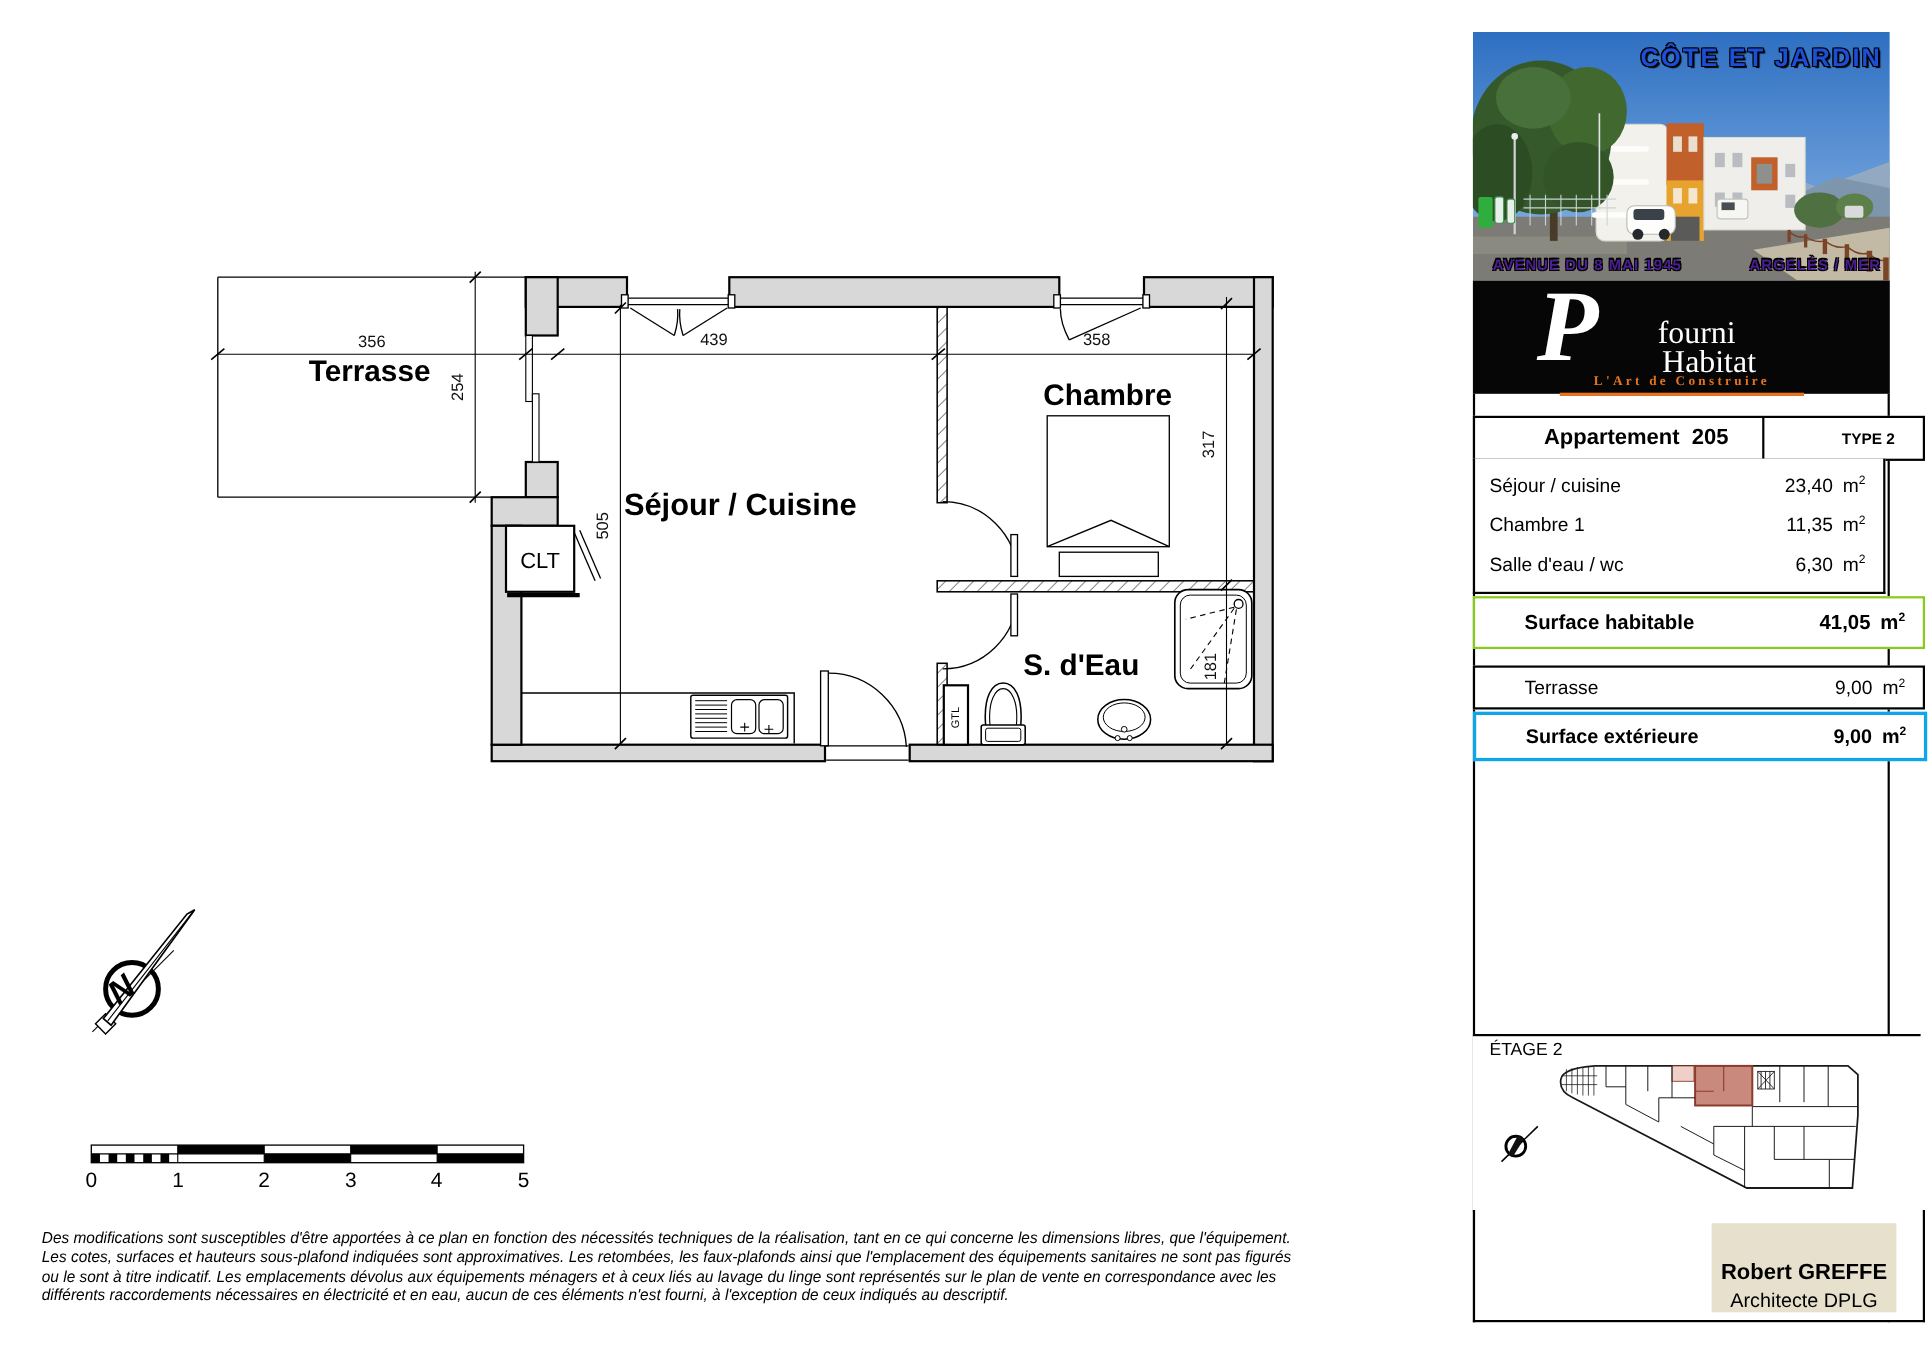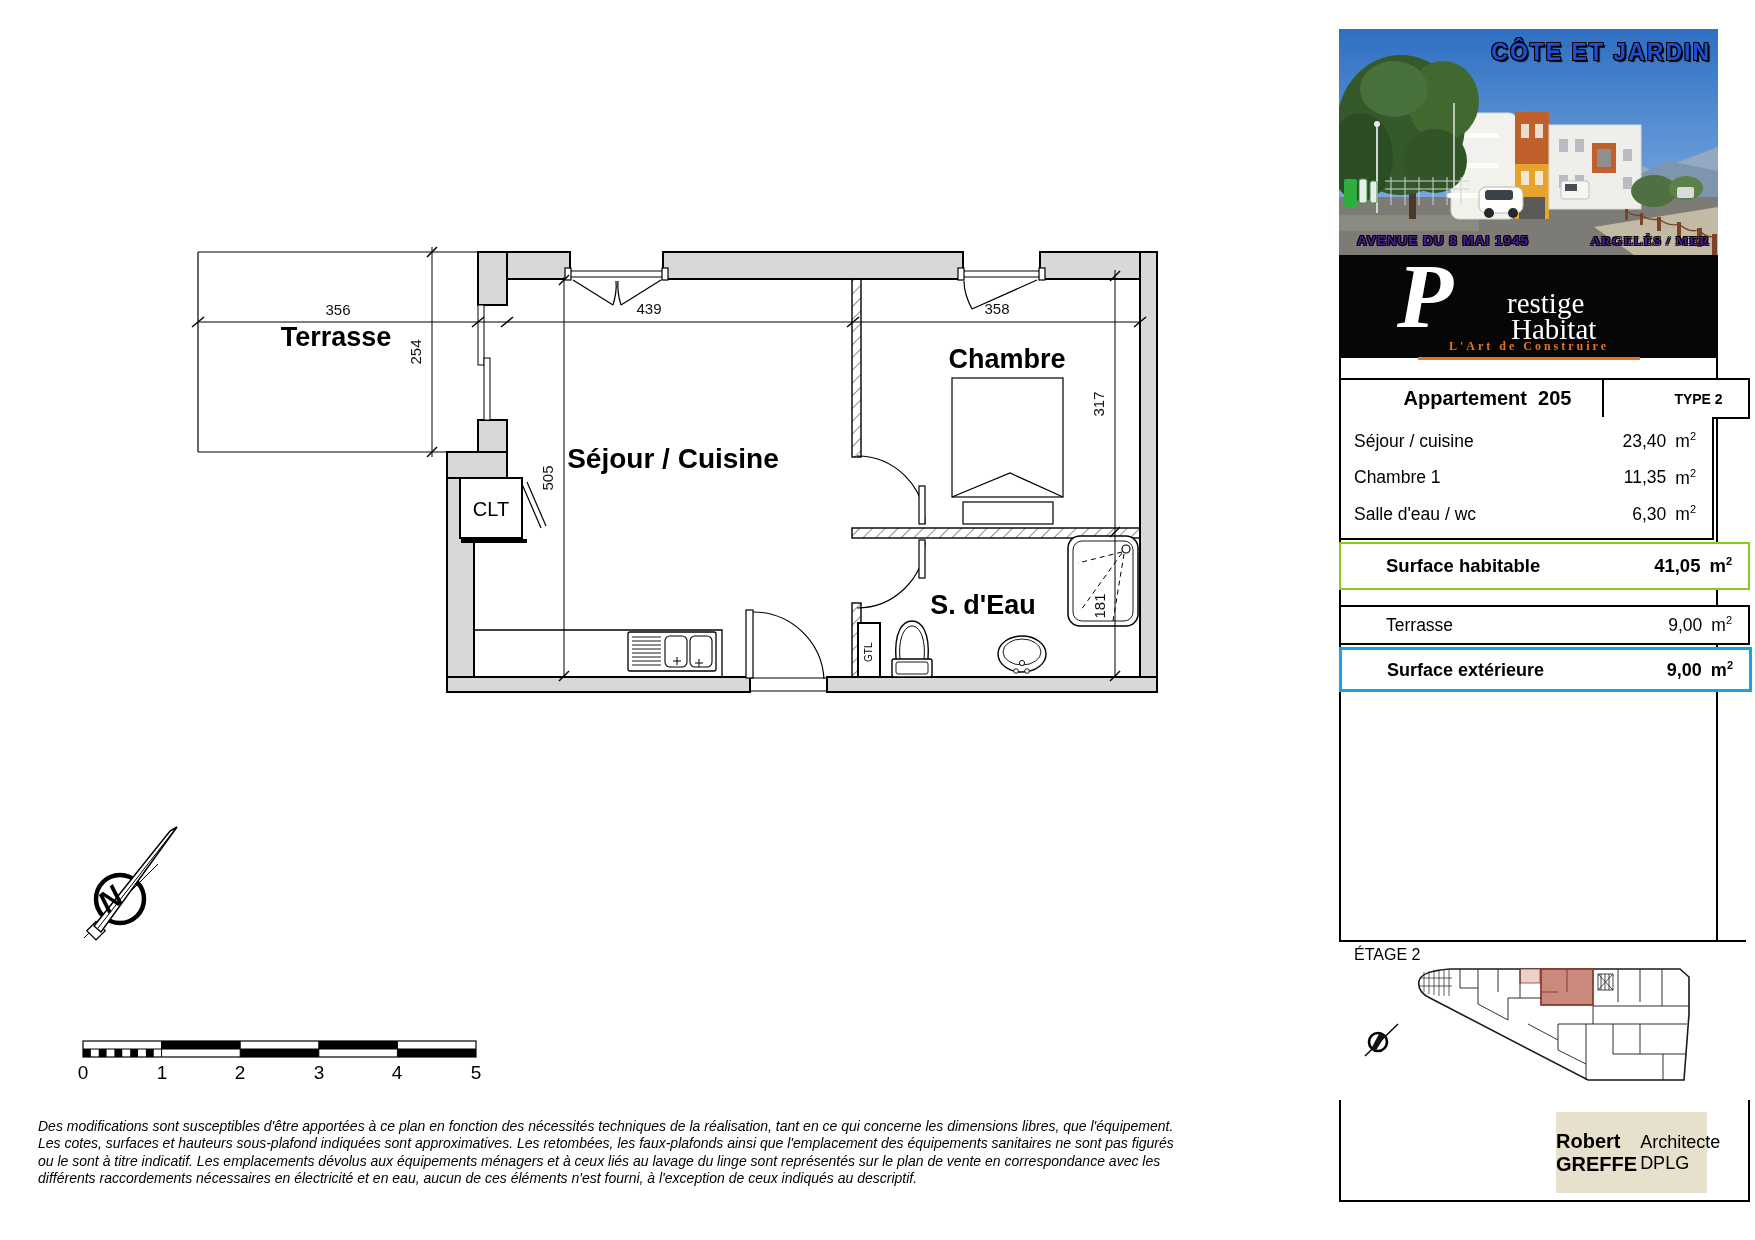--- a/index.html
+++ b/index.html
@@ -9,21 +9,21 @@
   svg text{font-family:"Liberation Sans",sans-serif;}
 
   
   #photo-band{left:1339px;top:29px;width:379px;height:226px;}
   #photo-title{left:1339px;top:39px;width:372px;text-align:right;font-size:23px;font-weight:bold;
     letter-spacing:2px;color:#1d4ed8;
     text-shadow:-1px -1px 0 #000,1px -1px 0 #000,-1px 1px 0 #000,1px 1px 0 #000,2px 2px 1px #000;}
   .street-label{top:233px;font-size:13.5px;font-weight:bold;letter-spacing:1px;color:#4c1d95;
     text-shadow:-1px -1px 0 #000,1px -1px 0 #000,-1px 1px 0 #000,1px 1px 0 #000;}
   #street-left{left:1357px;}
-  #street-right{left:1560px;width:150px;text-align:right;font-family:Liberation Serif, serif;}
+  #street-right{left:1560px;width:150px;text-align:right;}
   #brand-band{left:1339px;top:255px;width:379px;height:103px;background:#060606;}
   .logo-p{position:absolute;left:58px;top:-12px;font-family:"Liberation Serif",serif;font-style:italic;
     font-size:92px;color:#fff;font-weight:bold;}
   .logo-line1{position:absolute;left:168px;top:32px;font-family:"Liberation Serif",serif;font-size:29px;color:#fff;}
   .logo-line2{position:absolute;left:172px;top:58px;font-family:"Liberation Serif",serif;font-size:29px;color:#fff;}
   .logo-tagline{position:absolute;left:80px;top:84px;width:220px;text-align:center;
     font-family:"Liberation Serif",serif;font-weight:bold;font-size:12px;letter-spacing:3px;color:#e8731e;}
   .logo-underline{position:absolute;left:79px;top:102px;width:222px;height:3px;background:#e8731e;}
 
   #panel-frame{left:1339px;top:358px;width:375px;height:844px;border-left:2px solid #000;border-right:2px solid #000;}
@@ -39,22 +39,22 @@
   .arearow sup{font-size:11px;}
   #box-habitable{top:542px;height:44px;border:2px solid #84cc16;display:flex;align-items:center;}
   #box-habitable .arearow{width:100%;font-size:18.5px;font-weight:bold;}
   #box-terrasse{top:605px;height:36px;border:2px solid #000;display:flex;align-items:center;}
   #box-terrasse .arearow{width:100%;}
   #box-exterieure{top:647px;height:39px;border:3px solid #0ea5e9;display:flex;align-items:center;}
   #box-exterieure .arearow{width:100%;font-size:18px;font-weight:bold;}
   #box-etage{top:940px;height:158px;border:2px solid #000;border-left:none;border-right:none;}
   #etage-label{left:1354px;top:946px;font-size:16px;}
   #box-bottom{top:1100px;height:100px;}
-  #architect-card{left:1556px;top:1112px;width:151px;height:81px;background:#e6e0cc;
-     display:flex;flex-direction:row;align-items:center;justify-content:flex-start;gap:3px;}
+  #architect-card{left:1556px;top:1112px;width:168px;height:81px;background:#e6e0cc;
+     display:flex;flex-direction:column;align-items:center;justify-content:flex-end;gap:3px;}
   #architect-card .aname{font-size:20px;font-weight:bold;}
   #architect-card .atitle{font-size:18px;}
 
   
   #disclaimer{left:38px;top:1118px;width:1300px;font-size:14.6px;font-style:italic;line-height:17.4px;
      transform:scaleX(0.96);transform-origin:left top;}
 </style>
 </head>
 <body>
 
@@ -346,21 +346,21 @@
       <path d="M288 182 Q295 188 302 186 Q310 192 320 190 Q330 198 340 195 Q350 204 360 201 Q368 210 375 207" stroke="#7b4426" stroke-width="1.3" fill="none"></path>
     </g>
   </svg>
 
   <div id="photo-title" class="abs">CÔTE ET JARDIN</div>
   <div id="street-left" class="abs street-label">AVENUE DU 8 MAI 1945</div>
   <div id="street-right" class="abs street-label">ARGELÈS / MER</div>
 
   <div id="brand-band" class="abs">
     <span class="logo-p">P</span>
-    <span class="logo-line1">restige</span>
+    <span class="logo-line1">fourni</span>
     <span class="logo-line2">Habitat</span>
     <span class="logo-tagline">L'Art de Construire</span>
     <span class="logo-underline"></span>
   </div>
 
   <div id="panel-frame" class="abs"></div>
 
   <div id="box-header" class="abs pbox">
     <div class="cell-left">Appartement  205</div>
     <div class="cell-right">TYPE 2</div>

